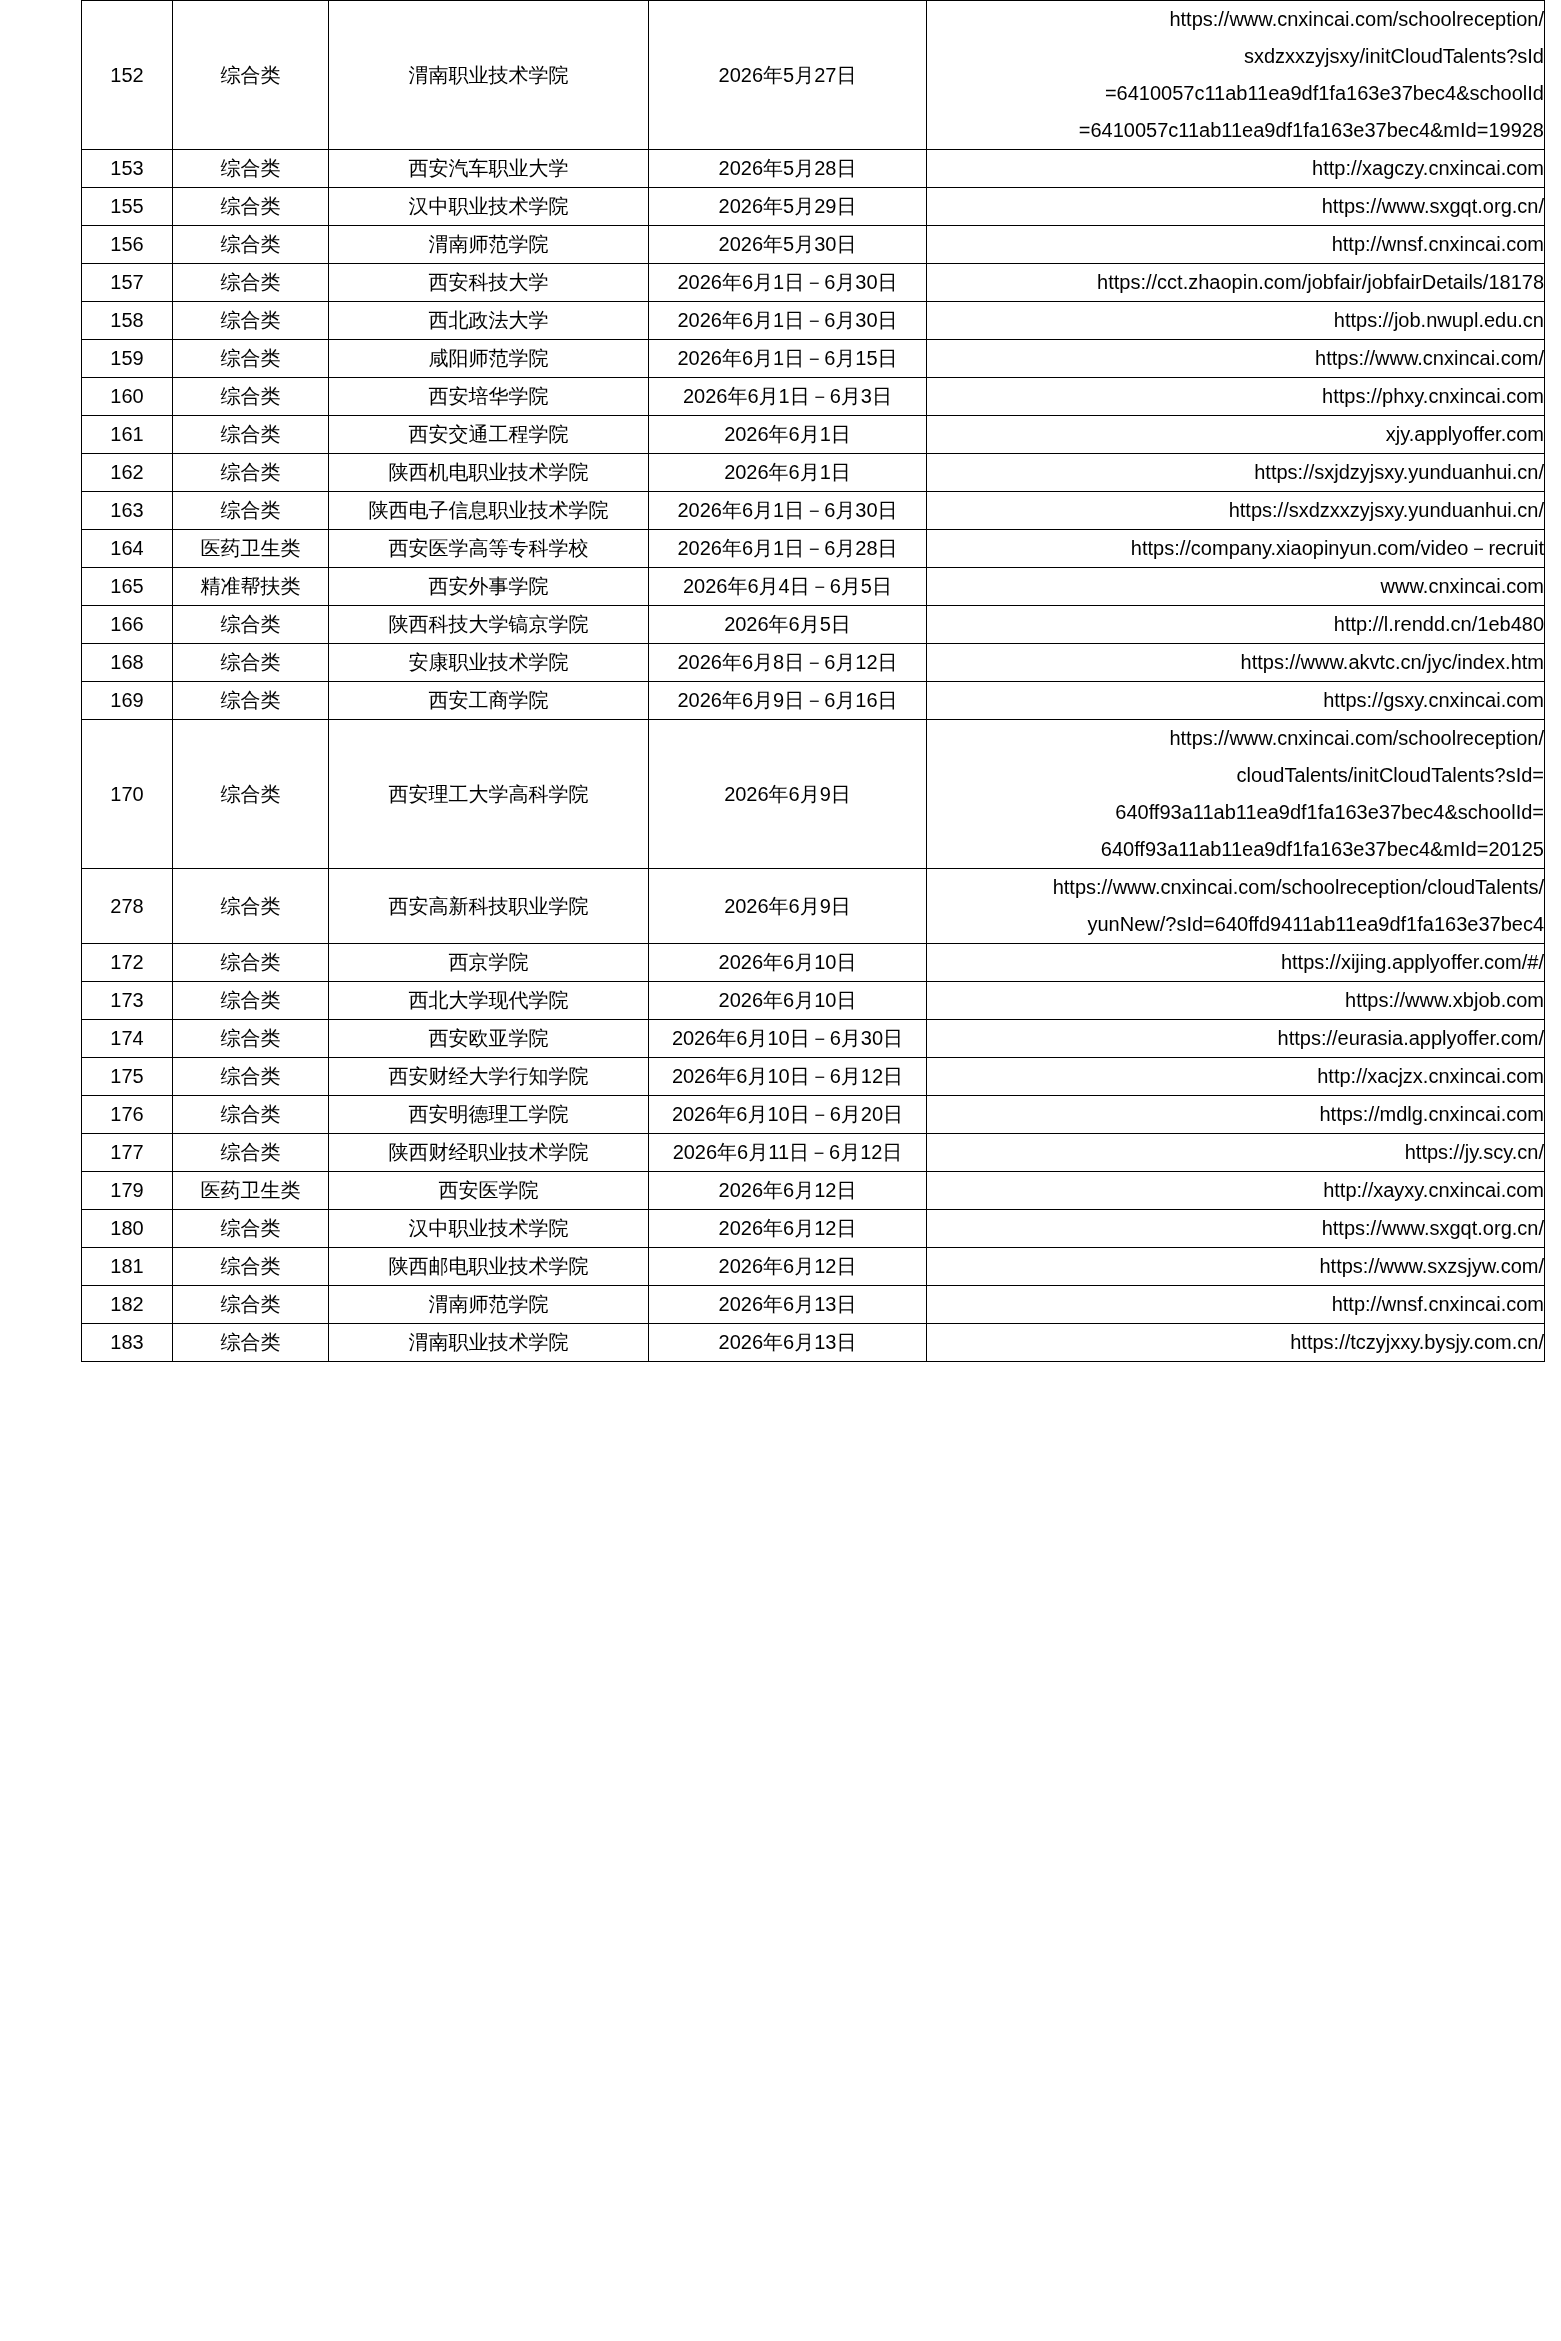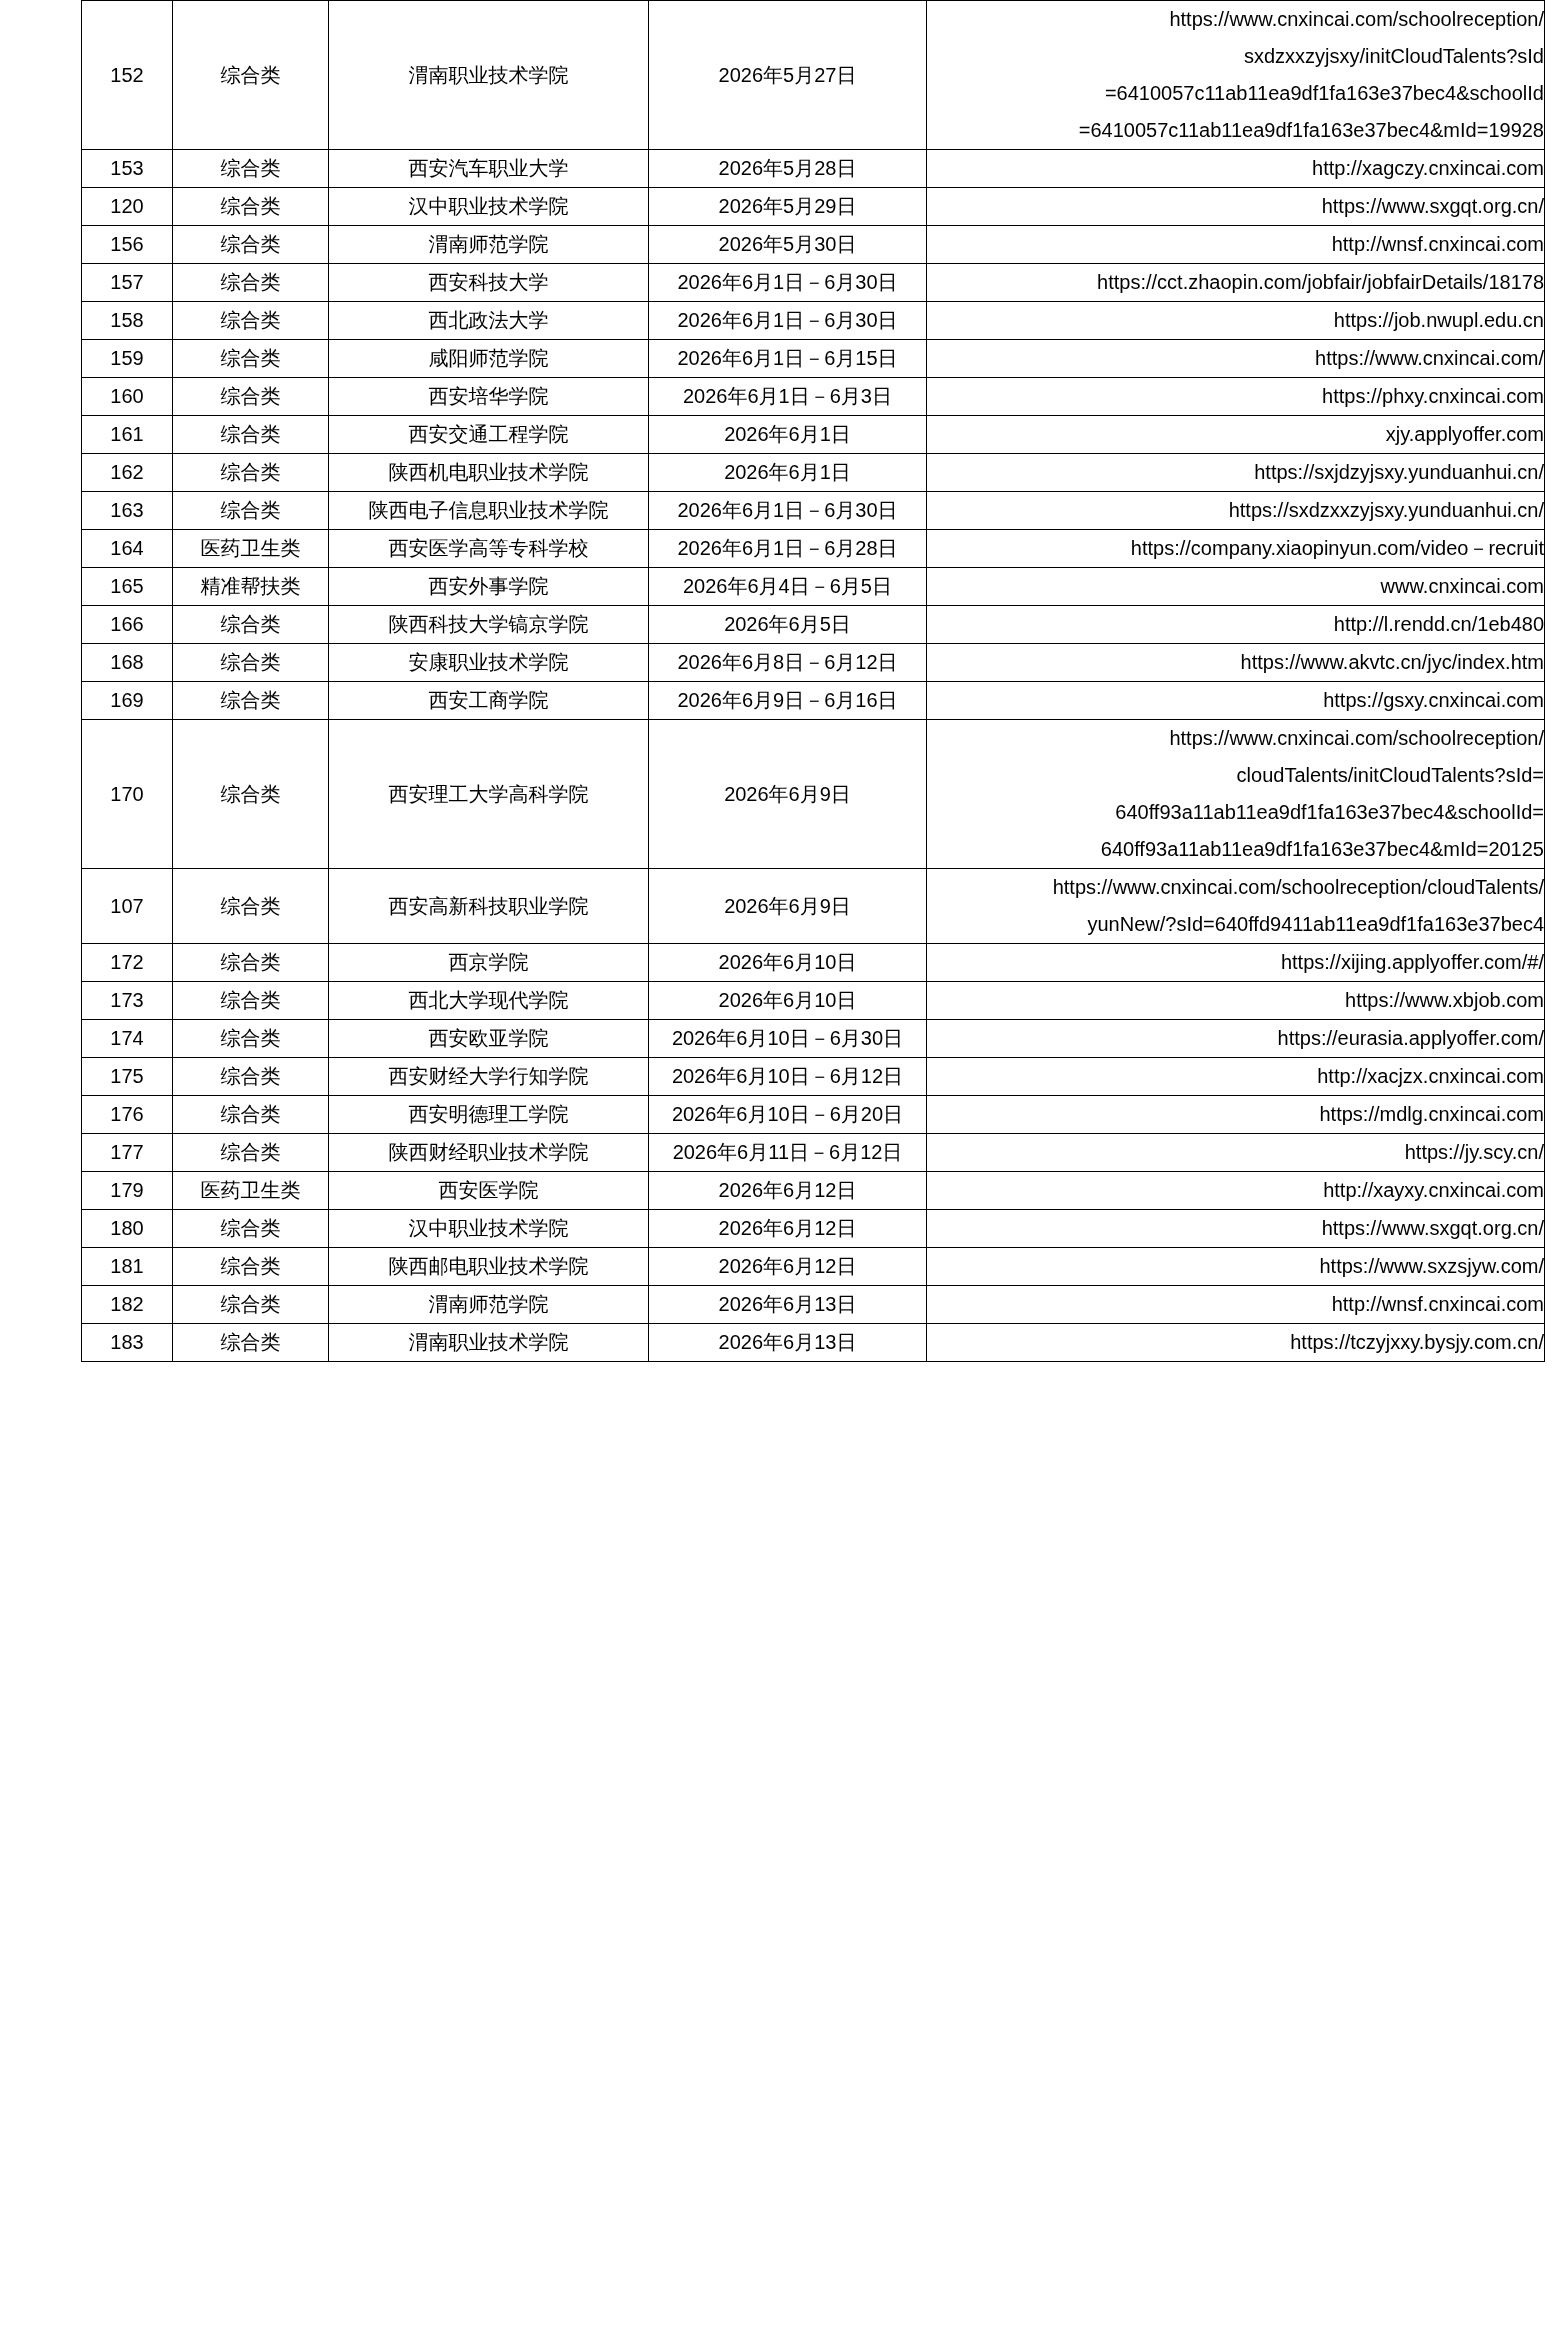--- a/index.html
+++ b/index.html
@@ -82,21 +82,21 @@
         <tr>
           <td class="cell-index">153</td>
           <td class="cell-type">综合类</td>
           <td class="cell-school">西安汽车职业大学</td>
           <td class="cell-date">2026年5月28日</td>
           <td class="cell-url">
             <span class="url-line">http://xagczy.cnxincai.com</span>
           </td>
         </tr>
         <tr>
-          <td class="cell-index">120</td>
+          <td class="cell-index">155</td>
           <td class="cell-type">综合类</td>
           <td class="cell-school">汉中职业技术学院</td>
           <td class="cell-date">2026年5月29日</td>
           <td class="cell-url">
             <span class="url-line">https://www.sxgqt.org.cn/</span>
           </td>
         </tr>
         <tr>
           <td class="cell-index">156</td>
           <td class="cell-type">综合类</td>
@@ -220,21 +220,21 @@
           <td class="cell-school">西安理工大学高科学院</td>
           <td class="cell-date">2026年6月9日</td>
           <td class="cell-url">
             <span class="url-line">https://www.cnxincai.com/schoolreception/</span>
             <span class="url-line">cloudTalents/initCloudTalents?sId=</span>
             <span class="url-line">640ff93a11ab11ea9df1fa163e37bec4&amp;schoolId=</span>
             <span class="url-line">640ff93a11ab11ea9df1fa163e37bec4&amp;mId=20125</span>
           </td>
         </tr>
         <tr>
-          <td class="cell-index">107</td>
+          <td class="cell-index">278</td>
           <td class="cell-type">综合类</td>
           <td class="cell-school">西安高新科技职业学院</td>
           <td class="cell-date">2026年6月9日</td>
           <td class="cell-url">
             <span class="url-line">https://www.cnxincai.com/schoolreception/cloudTalents/</span>
             <span class="url-line">yunNew/?sId=640ffd9411ab11ea9df1fa163e37bec4</span>
           </td>
         </tr>
         <tr>
           <td class="cell-index">172</td>

